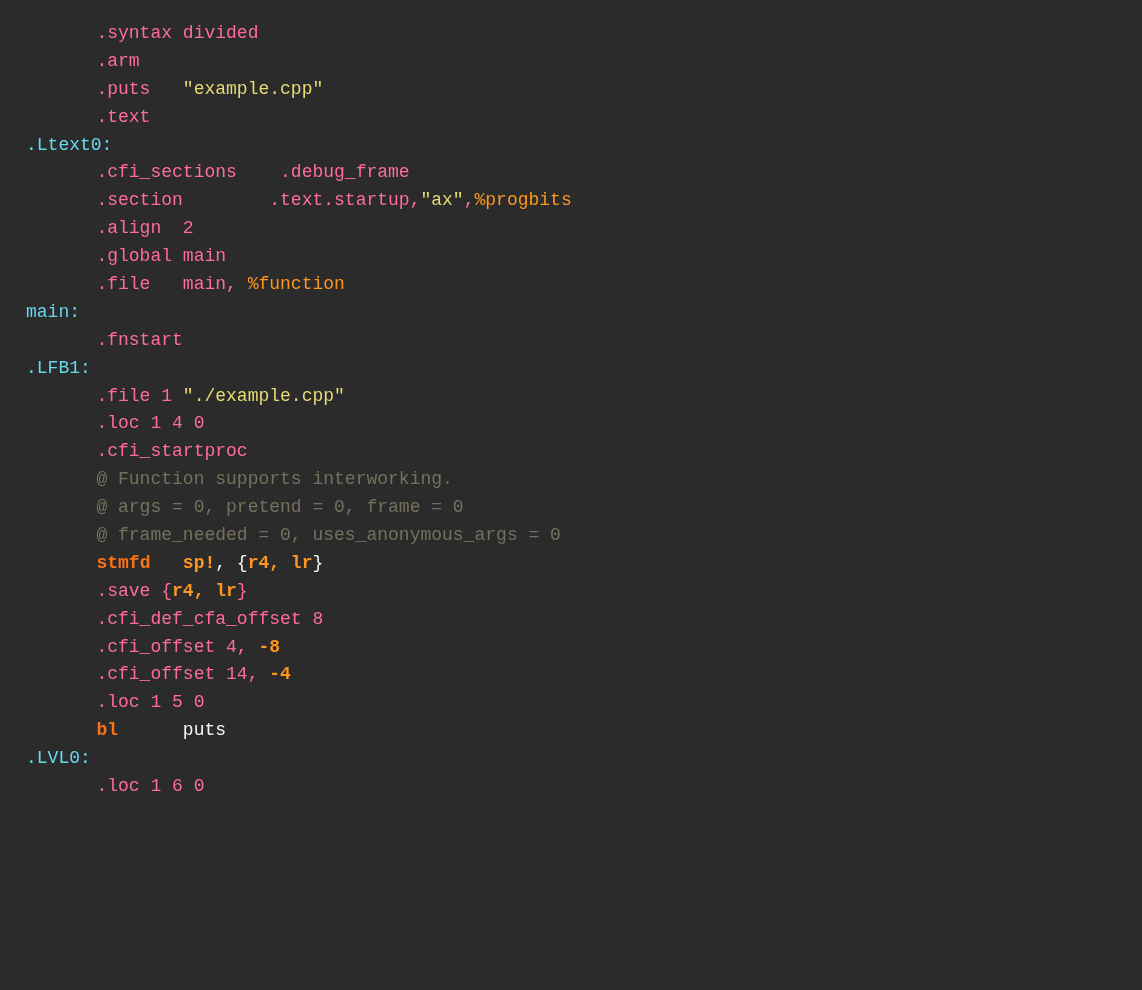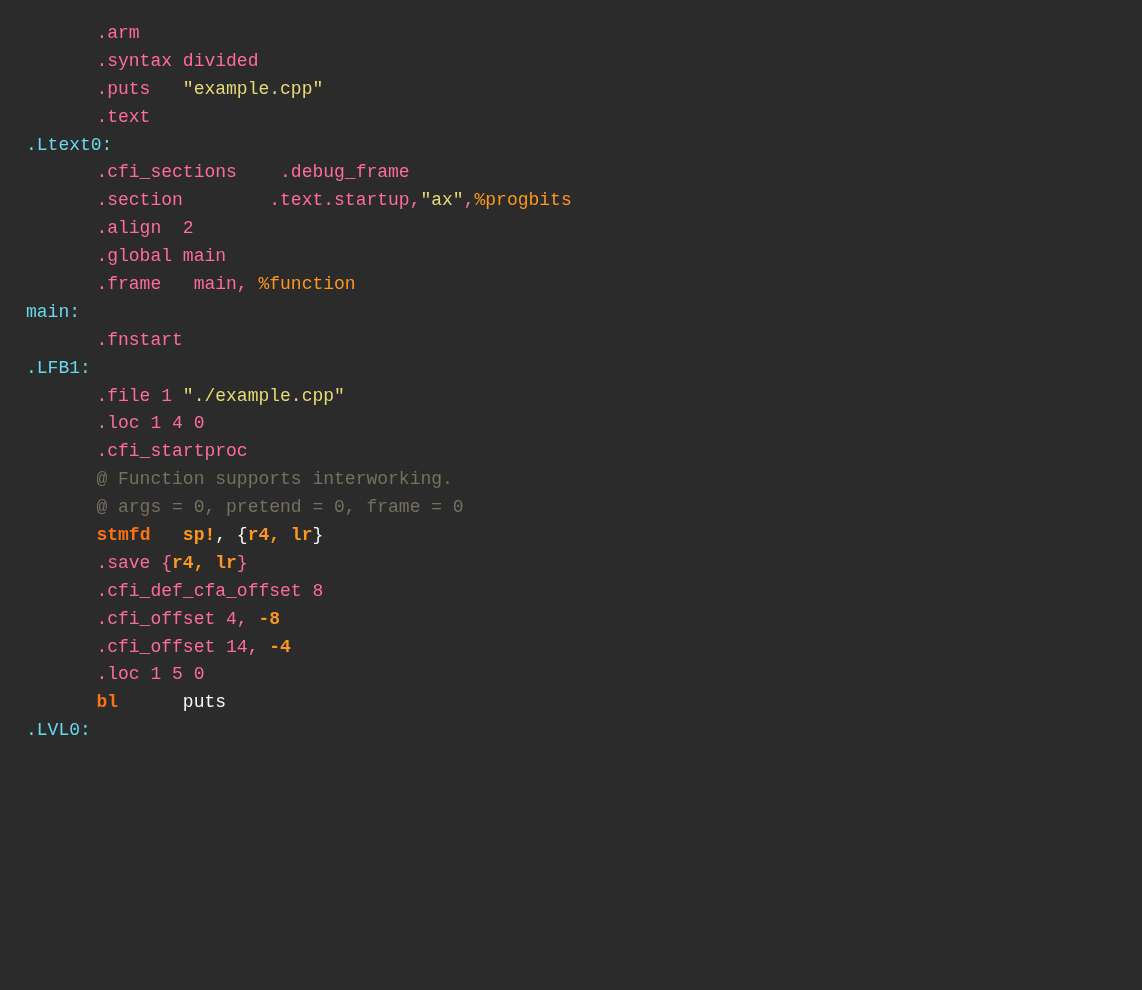--- a/index.html
+++ b/index.html
@@ -31,39 +31,41 @@
     .label { color: #66d9ef; margin-left: 16px; }
     .directive { color: #ff6b9d; }
     .string { color: #e6db74; }
     .instr { color: #f97316; font-weight: bold; }
     .bold-reg { color: #fd971f; font-weight: bold; }
   </style>
 </head>
 <body>
 
 <div class="code-block" id="code-container">
-<span class="line"><span class="directive">        .arm</span></span>
-    <span class="line"><span class="directive">        .syntax divided</span></span>
+<span class="line"><span class="directive">        .syntax divided</span></span>
+    <span class="line"><span class="directive">        .arm</span></span>
     <span class="line"><span class="directive">        .puts   </span><span class="string">"example.cpp"</span></span>
     <span class="line"><span class="directive">        .text</span></span>
     <span class="line"><span class="label">.Ltext0:</span></span>
     <span class="line"><span class="directive">        .cfi_sections    .debug_frame</span></span>
     <span class="line"><span class="directive">        .section        .text.startup,</span><span class="string">"ax"</span><span class="directive">,</span><span class="orange">%progbits</span></span>
     <span class="line"><span class="directive">        .align  2</span></span>
     <span class="line"><span class="directive">        .global main</span></span>
-    <span class="line"><span class="directive">        .frame   main, </span><span class="orange">%function</span></span>
+    <span class="line"><span class="directive">        .file   main, </span><span class="orange">%function</span></span>
     <span class="line"><span class="label">main:</span></span>
     <span class="line"><span class="directive">        .fnstart</span></span>
     <span class="line"><span class="label">.LFB1:</span></span>
     <span class="line"><span class="directive">        .file 1 </span><span class="string">"./example.cpp"</span></span>
     <span class="line"><span class="directive">        .loc 1 4 0</span></span>
     <span class="line"><span class="directive">        .cfi_startproc</span></span>
     <span class="line"><span class="comment">        @ Function supports interworking.</span></span>
     <span class="line"><span class="comment">        @ args = 0, pretend = 0, frame = 0</span></span>
+    <span class="line"><span class="comment">        @ frame_needed = 0, uses_anonymous_args = 0</span></span>
     <span class="line"><span class="white">        </span><span class="instr">stmfd</span><span class="white">   </span><span class="bold-reg">sp!</span><span class="white">, {</span><span class="bold-reg">r4, lr</span><span class="white">}</span></span>
     <span class="line"><span class="directive">        .save {</span><span class="bold-reg">r4, lr</span><span class="directive">}</span></span>
     <span class="line"><span class="directive">        .cfi_def_cfa_offset 8</span></span>
     <span class="line"><span class="directive">        .cfi_offset 4, </span><span class="bold-reg">-8</span></span>
     <span class="line"><span class="directive">        .cfi_offset 14, </span><span class="bold-reg">-4</span></span>
     <span class="line"><span class="directive">        .loc 1 5 0</span></span>
     <span class="line"><span class="white">        </span><span class="instr">bl</span><span class="white">      </span><span class="white">puts</span></span>
     <span class="line"><span class="label">.LVL0:</span></span>
+    <span class="line"><span class="directive">        .loc 1 6 0</span></span>
   </div>
 
 </body></html>

